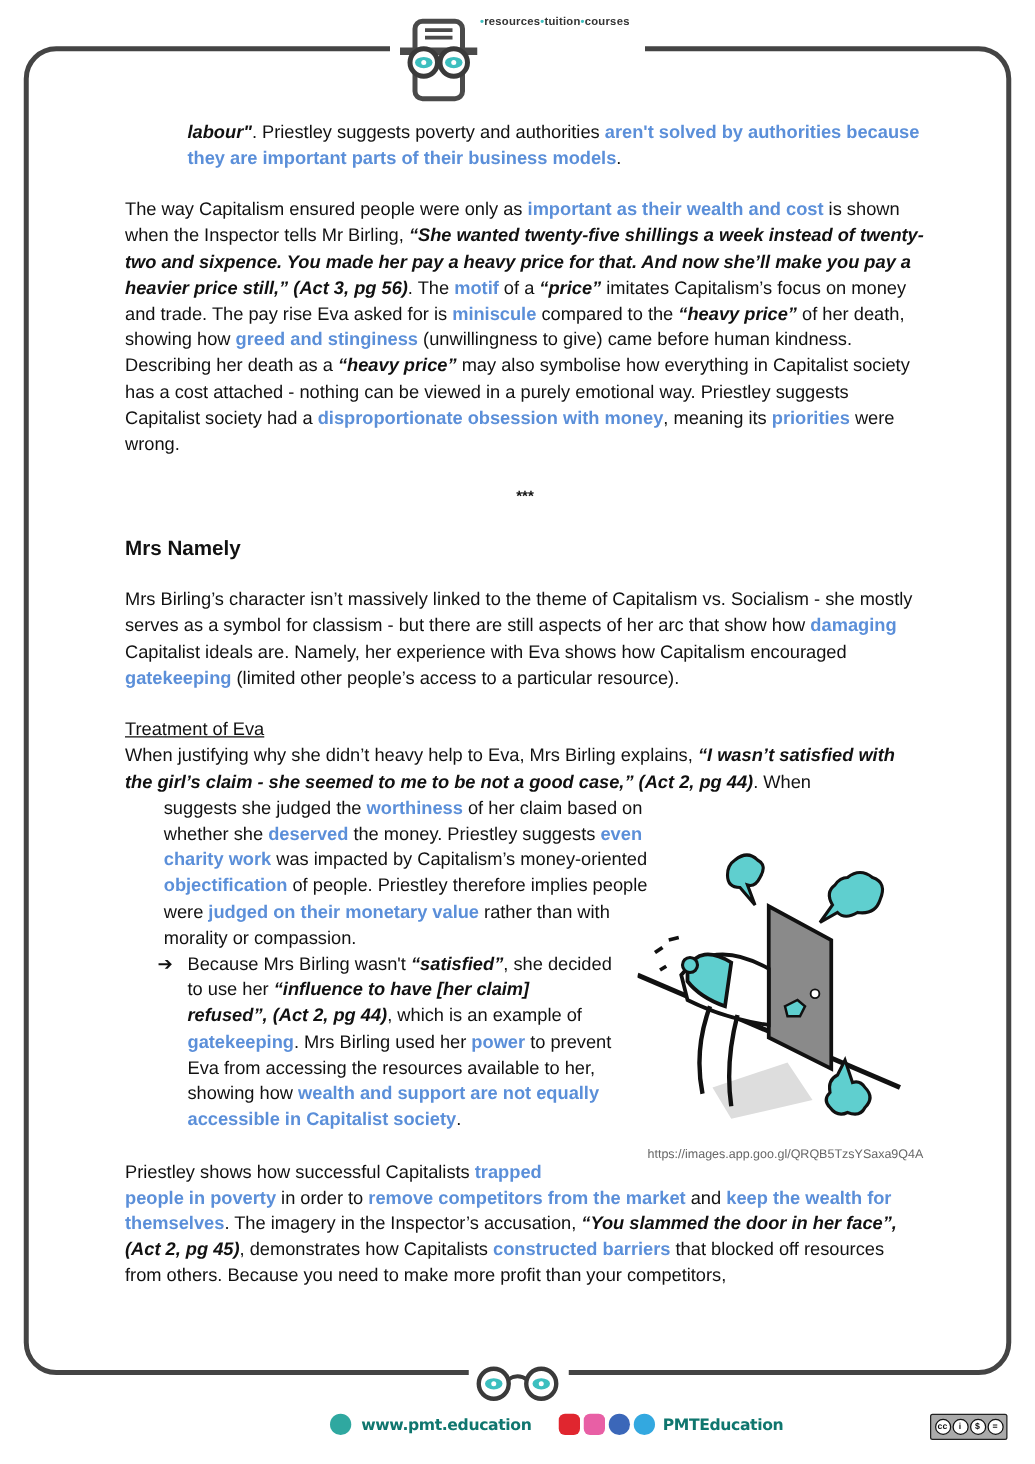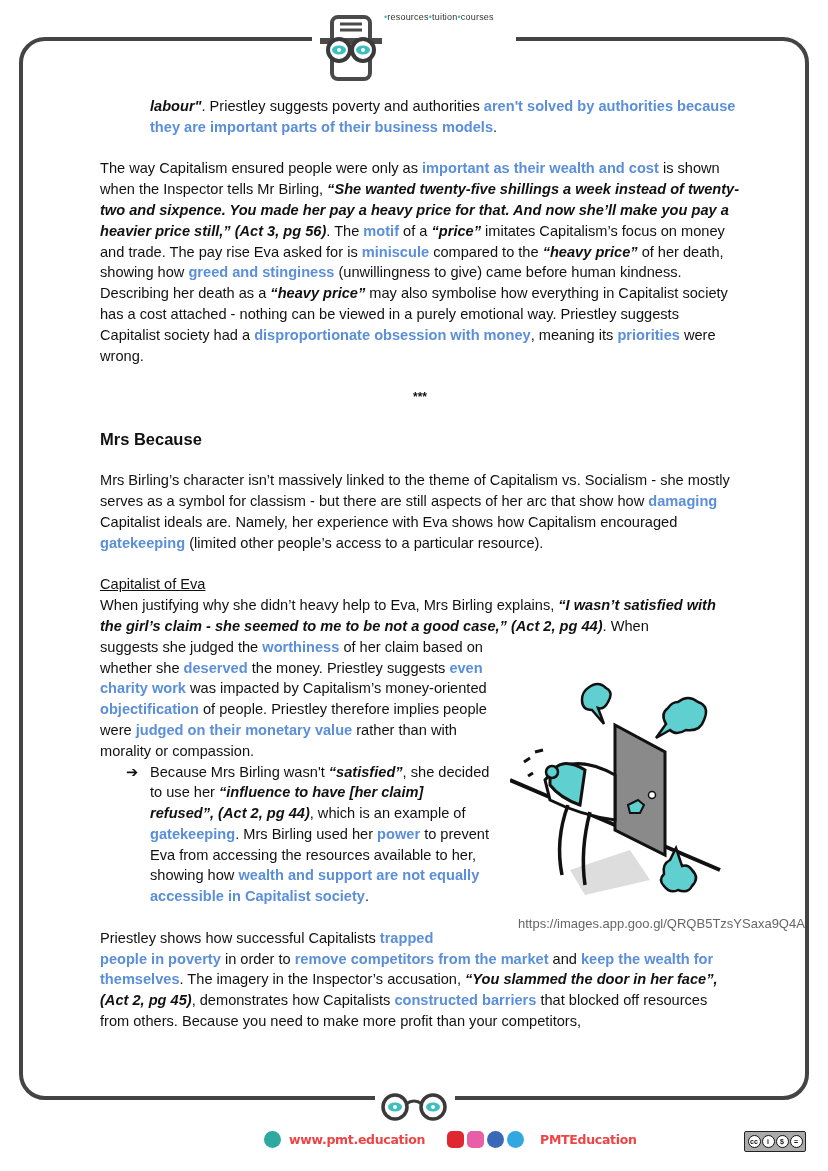--- a/index.html
+++ b/index.html
@@ -10,43 +10,43 @@
     position: absolute; left: 19px; top: 37px; width: 790px; height: 1063px;
     border: 4px solid #444; border-radius: 26px;
   }
   .logo {
     position: absolute; left: 312px; top: 14px; width: 204px; height: 76px;
     background: #fff; display: flex; align-items: flex-start;
   }
   .logo svg.book { width: 62px; height: 72px; margin-left: 8px; }
   .logo .wordmark { margin-left: 2px; display: flex; flex-direction: column; }
   .logo .pmt { font-family: "DejaVu Sans", sans-serif; font-weight: 300; font-size: 56px; color: #4a4a4a; letter-spacing: -1px; line-height: 60px; }
-  .logo .tag { font-size: 9px; color: #333; margin-top: -2px; letter-spacing: 0.2px; }
+  .logo .tag { font-size: 9px; color: #333; margin-top: -2px; letter-spacing: 0.2px; font-weight: bold; }
   .logo .tag .dot { color: #3cbfbf; }
 
   .content { position: absolute; left: 100px; top: 96px; width: 640px; font-size: 14.6px; line-height: 20.8px; }
   .p { margin: 0; }
   .b { color: #5b8fd9; font-weight: bold; }
   .q { font-weight: bold; font-style: italic; }
   .indent { padding-left: 50px; }
   .gap { height: 20.8px; }
   .stars { text-align: center; font-weight: bold; font-size: 12px; }
   .heading { font-weight: bold; font-size: 16.5px; }
   .u { text-decoration: underline; }
 
   .bullet { position: relative; padding-left: 50px; width: 390px; }
   .bullet .arrow { position: absolute; left: 26px; top: 0; }
 
-  .narrow { width: 405px; }
+  .narrow { width: 405px; margin-left: 31px; }
 
   .illus { position: absolute; left: 510px; top: 680px; width: 215px; height: 230px; }
-  .caption { position: absolute; left: 518px; top: 919px; font-size: 13px; line-height: 10px; color: #666; width: 160px; }
+  .caption { position: absolute; left: 518px; top: 919px; font-size: 10px; line-height: 10px; color: #666; width: 160px; }
 
   .footer-glasses { position: absolute; left: 375px; top: 1092px; width: 80px; height: 30px; background: #fff; }
-  .footer { position: absolute; top: 1131px; left: 264px; display: flex; align-items: center; font-family: "DejaVu Sans", sans-serif; font-size: 12.5px; color: #ef4444; font-weight: bold; letter-spacing: -0.3px; }
+  .footer { position: absolute; top: 1131px; left: 264px; display: flex; align-items: center; font-family: "DejaVu Sans", sans-serif; font-size: 12.5px; color: #0f766e; font-weight: bold; letter-spacing: -0.3px; }
   .footer .ico { width: 17px; height: 17px; border-radius: 50%; display: inline-block; margin-right: 3px; position: relative; }
   .footer .site { margin-left: 5px; margin-right: 22px; }
   .cc { position: absolute; left: 744px; top: 1131px; width: 62px; height: 21px; background: #aaa; border: 1px solid #222; border-radius: 2px; display: flex; align-items: center; justify-content: space-around; padding: 0 2px; }
   .cc span { width: 13px; height: 13px; border-radius: 50%; background: #fff; border: 1.5px solid #111; font-size: 7px; font-weight: bold; display: flex; align-items: center; justify-content: center; color: #111; }
 </style>
 </head>
 <body>
 
 <div class="frame"></div>
 
@@ -68,25 +68,25 @@
   </div>
 </div>
 
 <div class="content">
   <p class="p indent"><span class="q">labour"</span><span>. Priestley suggests poverty and authorities </span><span class="b">aren't solved by authorities because they are important parts of their business models</span><span>.</span></p>
   <div class="gap"></div>
   <p class="p"><span>The way Capitalism ensured people were only as </span><span class="b">important as their wealth and cost</span><span> is shown when the Inspector tells Mr Birling, </span><span class="q">“She wanted twenty-five shillings a week instead of twenty-two and sixpence. You made her pay a heavy price for that. And now she’ll make you pay a heavier price still,” (Act 3, pg 56)</span><span>. The </span><span class="b">motif</span><span> of a </span><span class="q">“price”</span><span> imitates Capitalism’s focus on money and trade. The pay rise Eva asked for is </span><span class="b">miniscule</span><span> compared to the </span><span class="q">“heavy price”</span><span> of her death, showing how </span><span class="b">greed and stinginess</span><span> (unwillingness to give) came before human kindness. Describing her death as a </span><span class="q">“heavy price”</span><span> may also symbolise how everything in Capitalist society has a cost attached - nothing can be viewed in a purely emotional way. Priestley suggests Capitalist society had a </span><span class="b">disproportionate obsession with money</span><span>, meaning its </span><span class="b">priorities</span><span> were wrong.</span></p>
   <div class="gap"></div>
   <p class="p stars">***</p>
   <div class="gap"></div>
-  <p class="p heading">Mrs Because</p>
+  <p class="p heading">Mrs Namely</p>
   <div class="gap"></div>
   <p class="p"><span>Mrs Birling’s character isn’t massively linked to the theme of Capitalism vs. Socialism - she mostly serves as a symbol for classism - but there are still aspects of her arc that show how </span><span class="b">damaging</span><span> Capitalist ideals are. Namely, her experience with Eva shows how Capitalism encouraged </span><span class="b">gatekeeping</span><span> (limited other people’s access to a particular resource).</span></p>
   <div class="gap"></div>
-  <p class="p u">Capitalist of Eva</p>
+  <p class="p u">Treatment of Eva</p>
   <p class="p"><span>When justifying why she didn’t heavy help to Eva, Mrs Birling explains, </span><span class="q">“I wasn’t satisfied with the girl’s claim - she seemed to me to be not a good case,” (Act 2, pg 44)</span><span>. When</span></p>
   <p class="p narrow"><span>suggests she judged the </span><span class="b">worthiness</span><span> of her claim based on whether she </span><span class="b">deserved</span><span> the money. Priestley suggests </span><span class="b">even charity work</span><span> was impacted by Capitalism’s money-oriented </span><span class="b">objectification</span><span> of people. Priestley therefore implies people were </span><span class="b">judged on their monetary value</span><span> rather than with morality or compassion.</span></p>
   <p class="p bullet"><span class="arrow">➔</span><span>Because Mrs Birling wasn't </span><span class="q">“satisfied”</span><span>, she decided to use her </span><span class="q">“influence to have [her claim] refused”, (Act 2, pg 44)</span><span>, which is an example of </span><span class="b">gatekeeping</span><span>. Mrs Birling used her </span><span class="b">power</span><span> to prevent Eva from accessing the resources available to her, showing how </span><span class="b">wealth and support are not equally accessible in Capitalist society</span><span>.</span></p>
   <div class="gap"></div>
   <p class="p"><span>Priestley shows how successful Capitalists </span><span class="b">trapped</span><br><span class="b">people in poverty</span><span> in order to </span><span class="b">remove competitors from the market</span><span> and </span><span class="b">keep the wealth for themselves</span><span>. The imagery in the Inspector’s accusation, </span><span class="q">“You slammed the door in her face”, (Act 2, pg 45)</span><span>, demonstrates how Capitalists </span><span class="b">constructed barriers</span><span> that blocked off resources from others. Because you need to make more profit than your competitors,</span></p>
 </div>
 
 <svg class="illus" viewBox="0 0 215 230">
 
   <line x1="0" y1="100" x2="210" y2="190" stroke="#111" stroke-width="4"></line>
@@ -129,21 +129,21 @@
   <circle cx="58" cy="15" r="2" fill="#fff"></circle>
 </svg>
 
 <div class="footer">
   <span class="ico" style="background:#2fa8a0;"></span>
   <span class="site">www.pmt.education</span>
   <span class="ico" style="background:#e0262f;border-radius:5px;"></span>
   <span class="ico" style="background:#e85fa5;border-radius:5px;"></span>
   <span class="ico" style="background:#3b67b9;"></span>
   <span class="ico" style="background:#33a8e0;"></span>
-  <span style="margin-left:13px;">PMTEducation</span>
+  <span style="margin-left:3px;">PMTEducation</span>
 </div>
 
 <div class="cc">
   <span>cc</span>
   <span>i</span>
   <span>$</span>
   <span>=</span>
 </div>
 
 </body></html>

